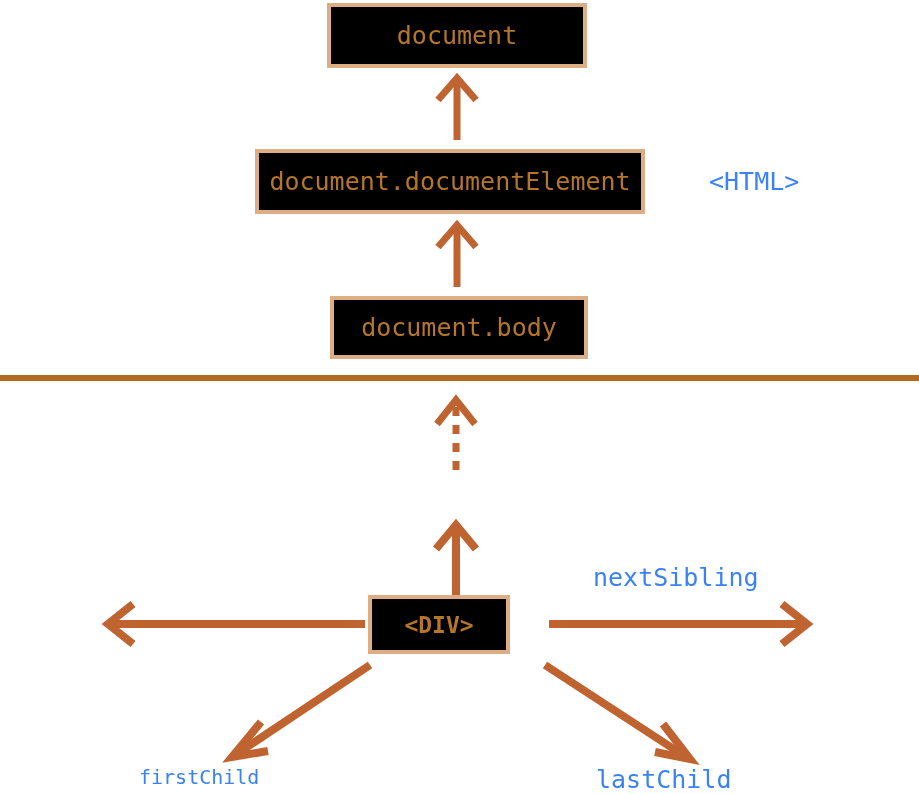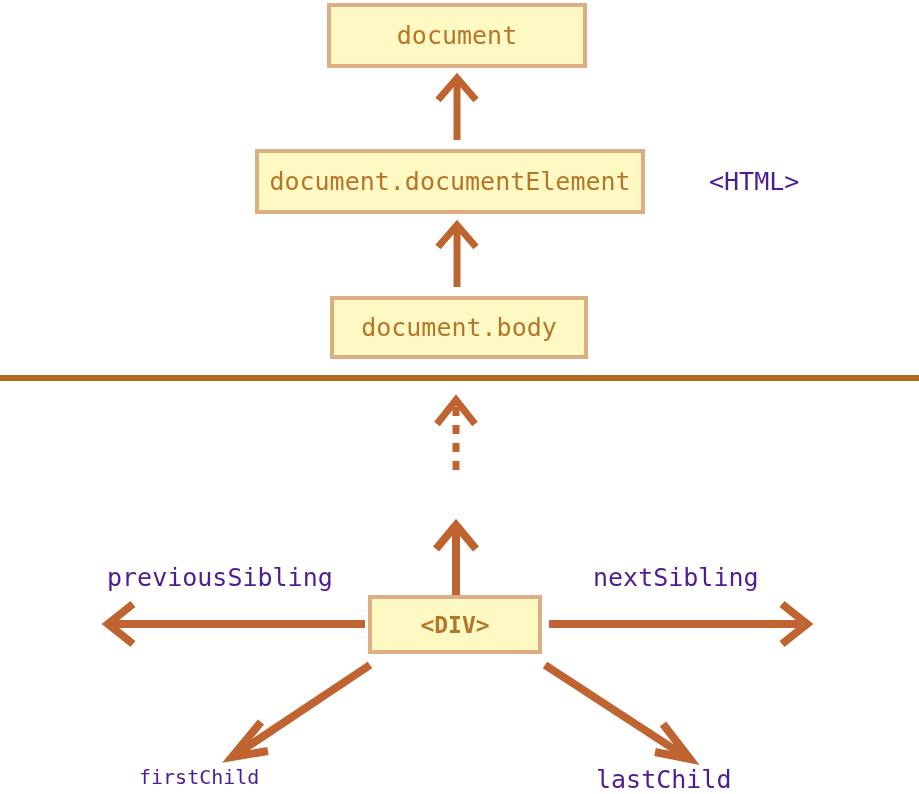--- a/index.html
+++ b/index.html
@@ -18,55 +18,55 @@
   #diagram-svg {
     position: absolute;
     top: 0;
     left: 0;
     width: 919px;
     height: 794px;
   }
   .node-box {
     position: absolute;
     box-sizing: border-box;
-    background: #fef9c3;
+    background: #000000;
     border: 4px solid #ddad83;
     display: flex;
     align-items: center;
     justify-content: center;
     color: #b5762a;
     font-family: "DejaVu Sans Mono", "Liberation Mono", monospace;
     white-space: nowrap;
   }
   .node-label {
     color: #b5762a;
     letter-spacing: 0px;
   }
   .free-label {
     position: absolute;
-    color: #4c1d95;
+    color: #3b82f6;
     font-family: "DejaVu Sans Mono", "Liberation Mono", monospace;
     white-space: nowrap;
   }
 
   
   #box-document {
     left: 327px; top: 3px; width: 260px; height: 65px;
     font-size: 25px;
   }
   #box-document-element {
     left: 255px; top: 149px; width: 390px; height: 65px;
     font-size: 25px;
   }
   #box-document-body {
     left: 330px; top: 296px; width: 258px; height: 63px;
     font-size: 25px;
   }
   #box-div {
-    left: 368px; top: 595px; width: 174px; height: 59px;
+    left: 368px; top: 595px; width: 142px; height: 59px;
     font-size: 23px;
     font-weight: bold;
   }
   #label-html {
     left: 709px; top: 167px; font-size: 25px;
   }
   #label-if-inside-body {
     left: 620px; top: 314px; font-size: 25px;
   }
   #label-parent-node {
@@ -149,18 +149,17 @@
   <div class="node-box" id="box-document-body">
     <span class="node-label">document.body</span>
   </div>
 
   <div class="node-box" id="box-div">
     <span class="node-label">&lt;DIV&gt;</span>
   </div>
 
   <div class="free-label" id="label-html">&lt;HTML&gt;</div>
 
-  <div class="free-label" id="label-previous-sibling">previousSibling</div>
   <div class="free-label" id="label-next-sibling">nextSibling</div>
   <div class="free-label" id="label-first-child">firstChild</div>
   <div class="free-label" id="label-last-child">lastChild</div>
 
 </div>
 
 </body></html>

